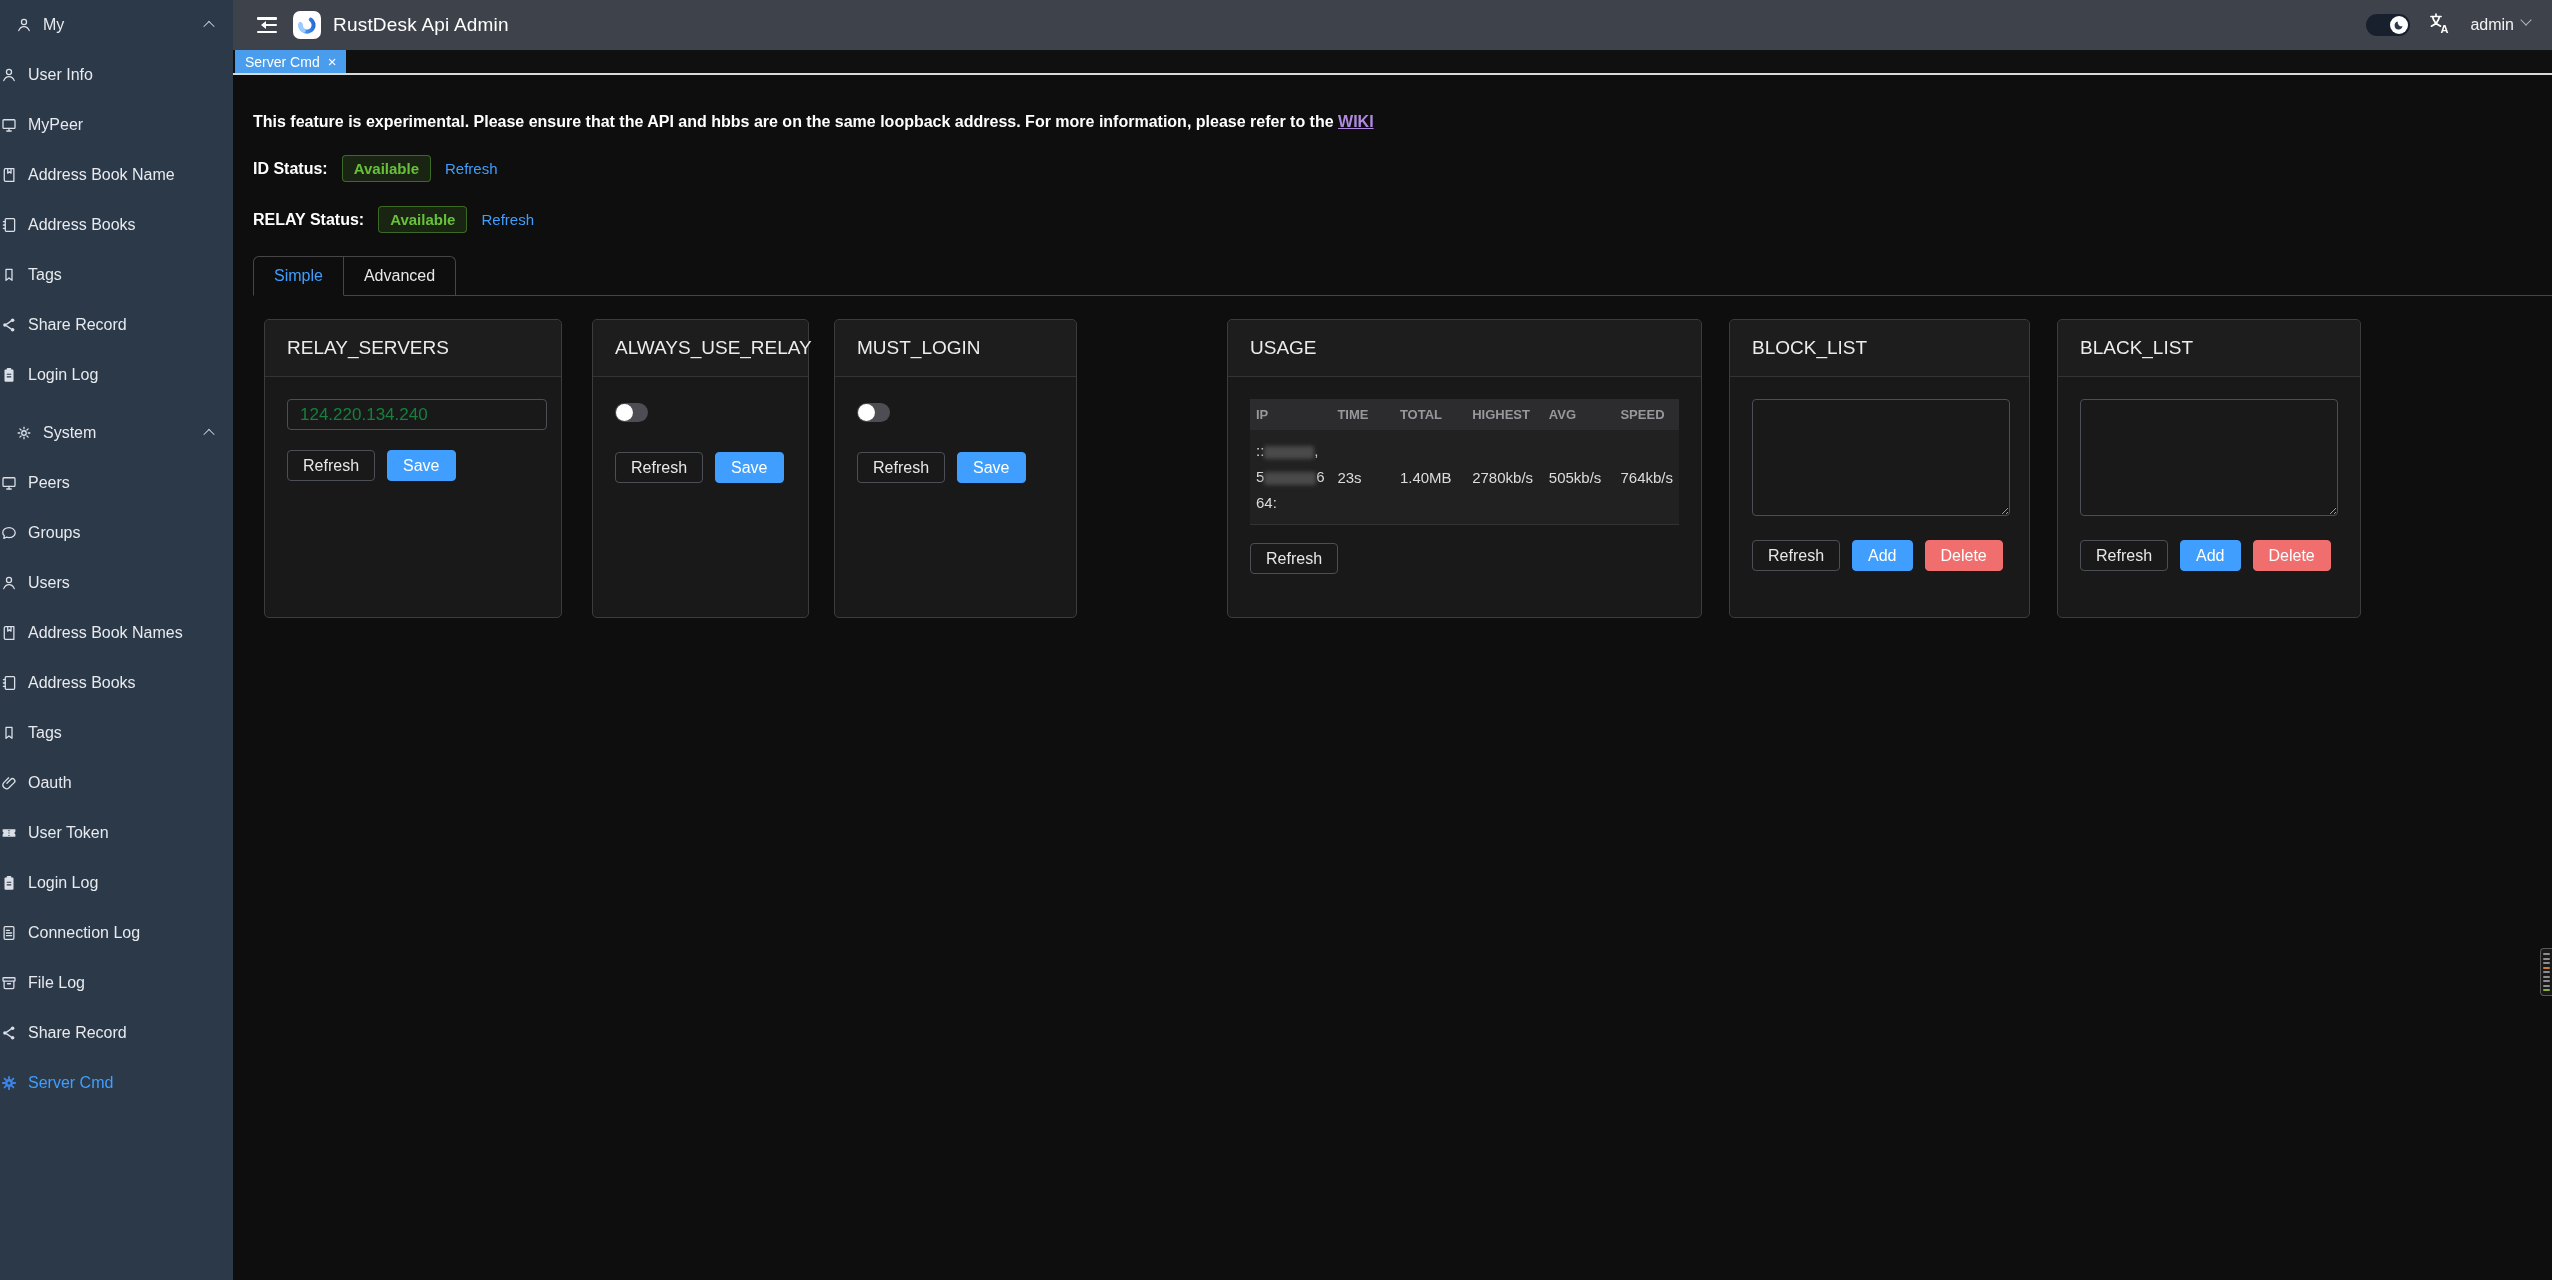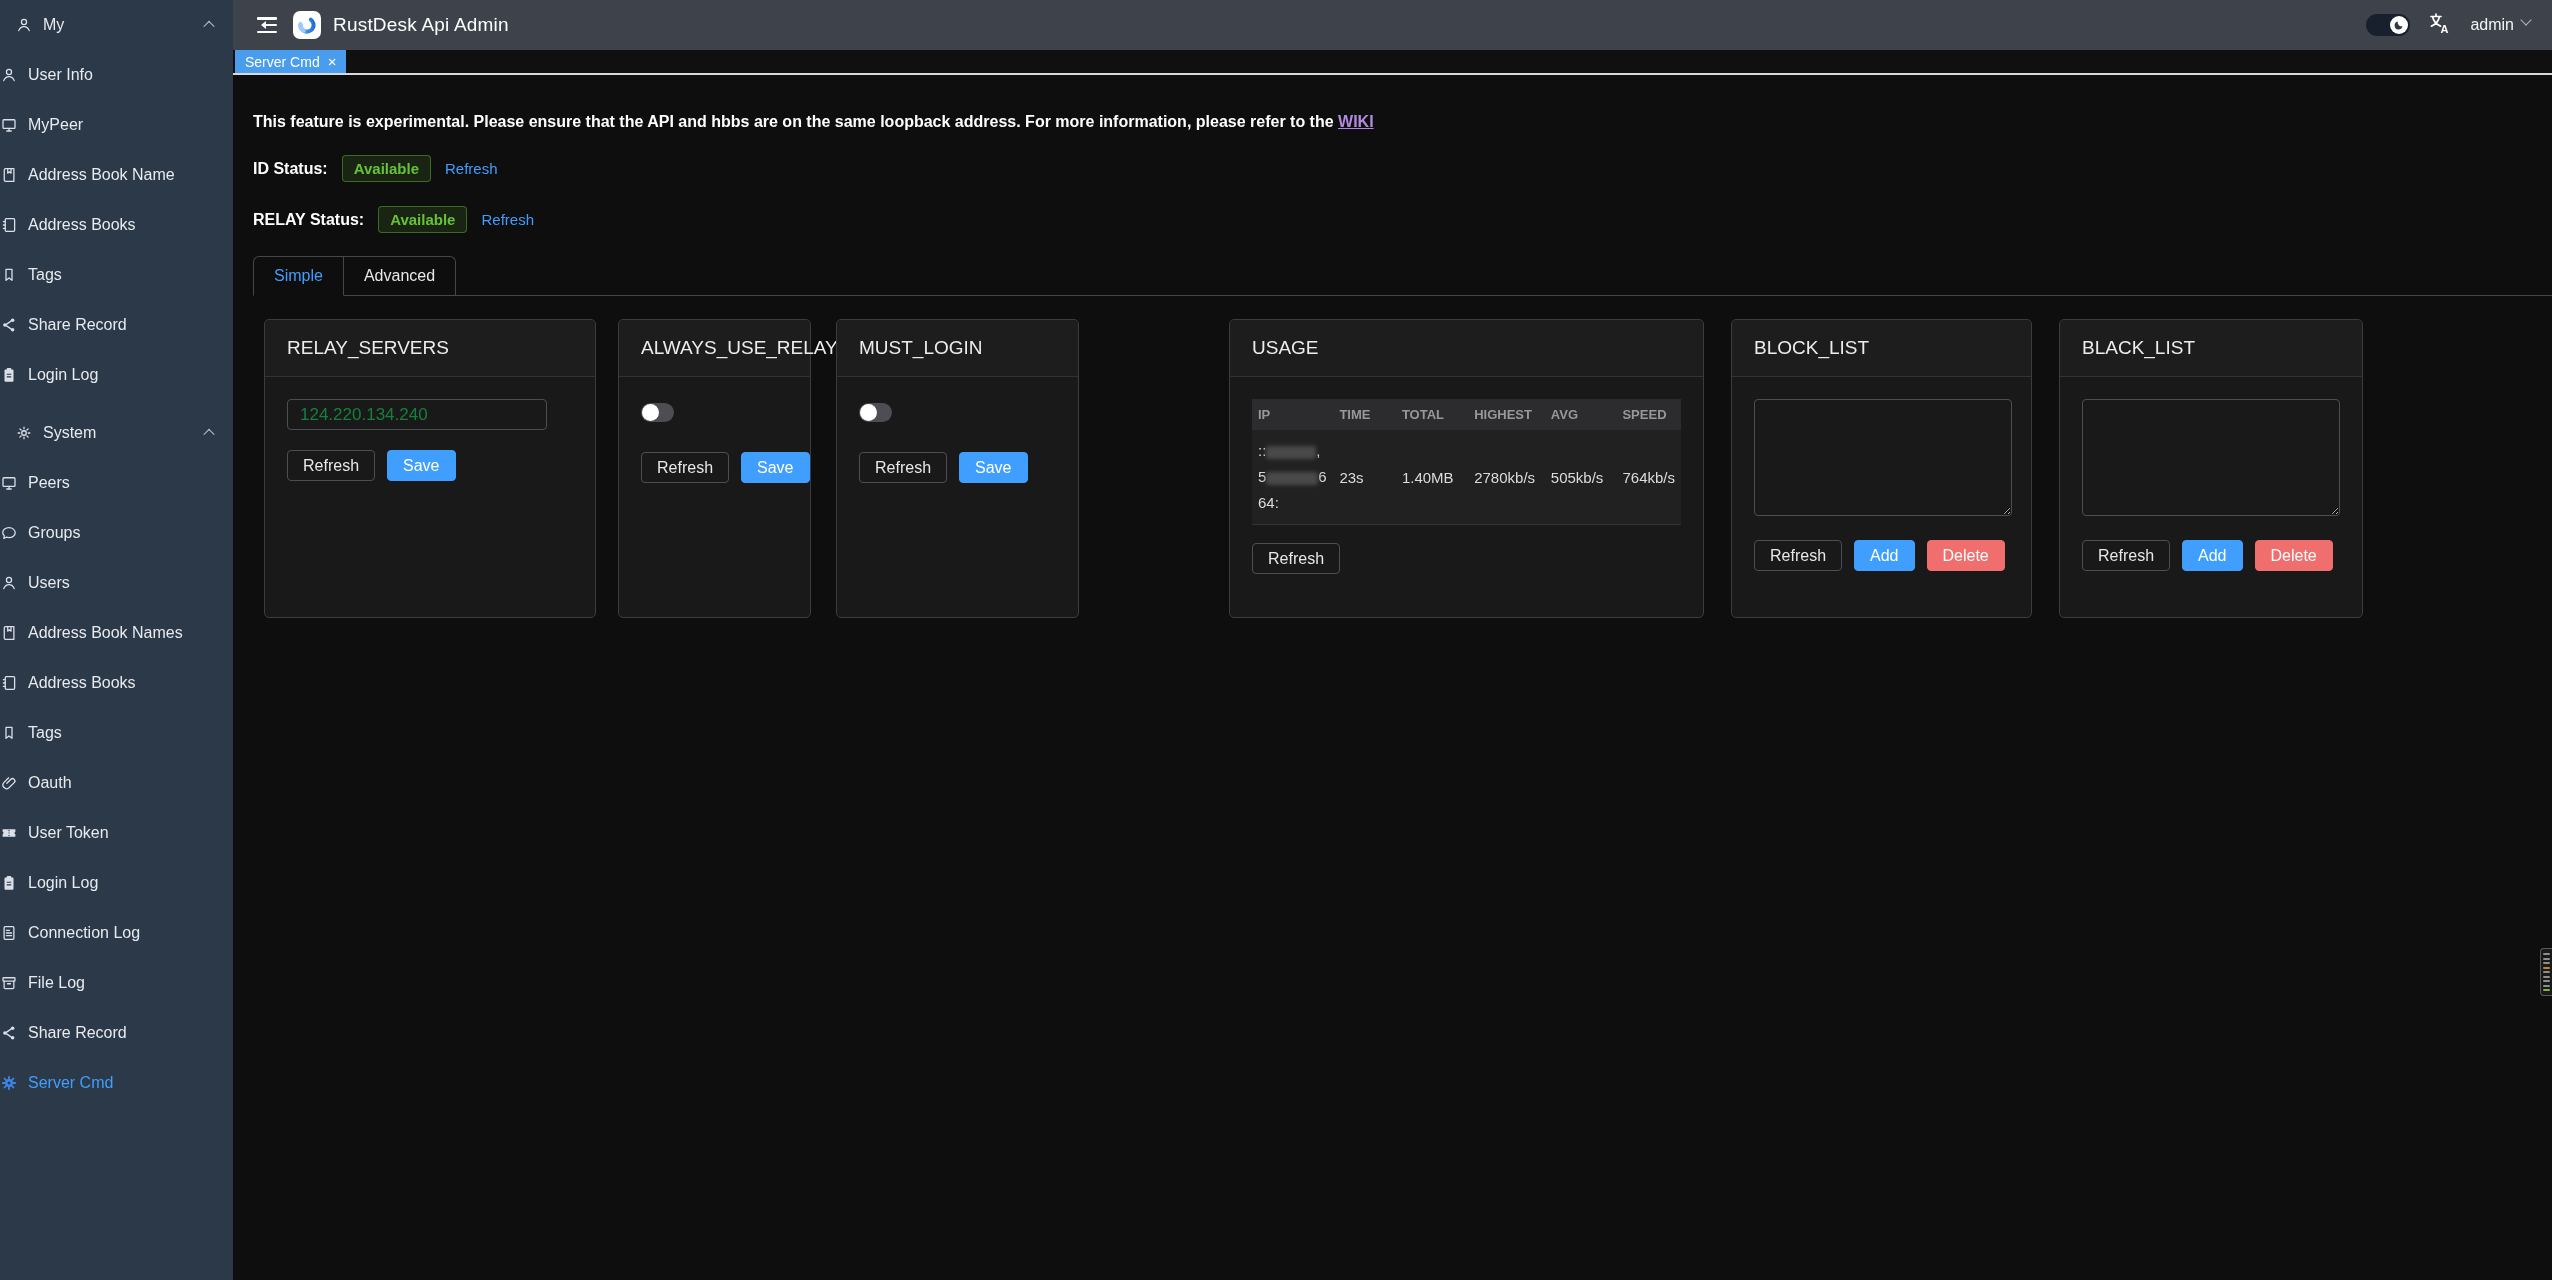--- a/index.html
+++ b/index.html
@@ -53,22 +53,22 @@
   .view-tab { padding:0 20px; display:flex; align-items:center; font-size:16px; border:1px solid #464646; border-bottom:none; cursor:pointer; color:#e8e8e8; background:transparent; position:relative; top:0; }
   .view-tab.first { border-top-left-radius:6px; }
   .view-tab.last { border-top-right-radius:6px; border-left:none; }
   .view-tab.active { color:#409eff; background:#0e0e0e; margin-bottom:-1px; border-bottom:1px solid #0e0e0e; }
 
   
   .cards-row { margin-top:23px; margin-left:11px; display:flex; align-items:flex-start; }
   .card { background:#191919; border:1px solid #3c3c3c; border-radius:5px; height:299px; display:flex; flex-direction:column; }
   .card-header { height:57px; flex:0 0 57px; display:flex; align-items:center; padding:0 22px; font-size:19px; color:#ececec; border-bottom:1px solid #333; background:#1d1d1d; border-radius:5px 5px 0 0; }
   .card-body { padding:22px; flex:1; }
-  .w-relay { width:332px; margin-right:22px; }
-  .w-always { width:193px; margin-right:25px; }
+  .w-relay { width:298px; margin-right:30px; }
+  .w-always { width:217px; margin-right:25px; }
   .w-must  { width:243px; margin-right:150px; }
   .w-usage { width:475px; margin-right:27px; }
   .w-block { width:301px; margin-right:27px; }
   .w-black { width:304px; }
 
   .text-input { width:260px; height:31px; background:transparent; border:1px solid #4b4e54; border-radius:4px; color:#15803d; font-size:17px; padding:0 12px; font-family:"Liberation Sans", sans-serif; outline:none; }
   .btn { height:31px; border-radius:4px; font-size:16px; padding:0 15px; cursor:pointer; font-family:"Liberation Sans", sans-serif; }
   .btn.ghost { background:transparent; border:1px solid #4b4e54; color:#e8e8e8; }
   .btn.primary { background:#409eff; border:1px solid #409eff; color:#fff; }
   .btn.danger { background:#f16e6e; border:1px solid #f16e6e; color:#fff; }

